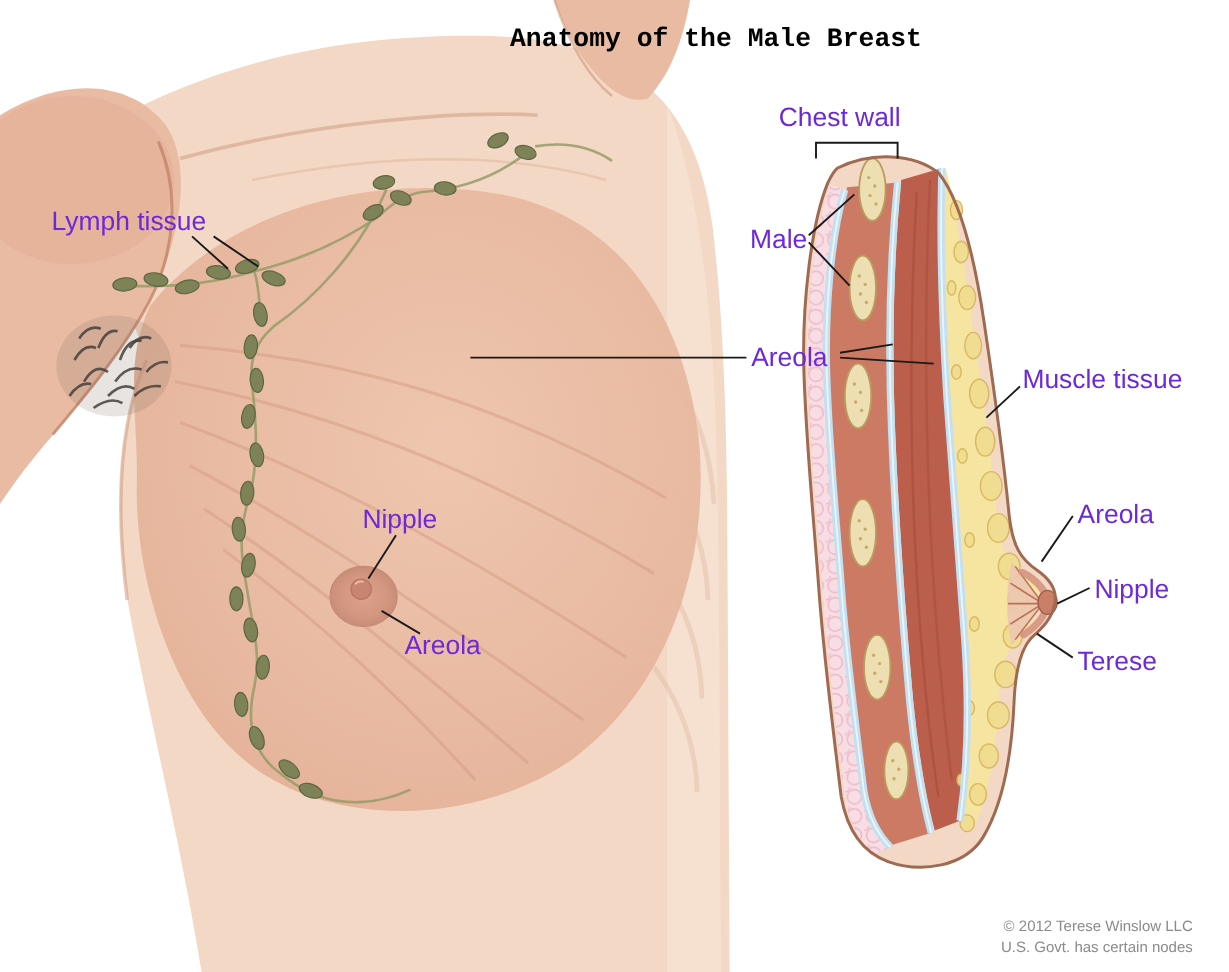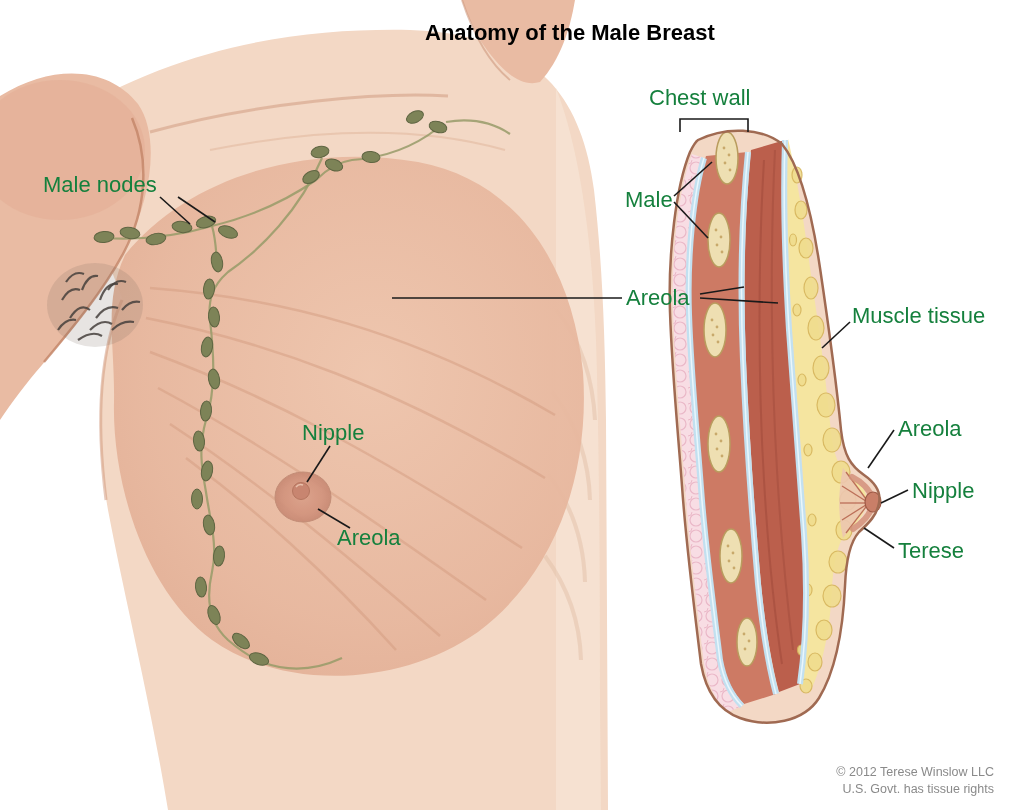--- a/index.html
+++ b/index.html
@@ -8,22 +8,22 @@
     --muscle-red:#bb5f4c; --intercostal-red:#cd7a64;
     --bone-cream:#eedfb2; --fat-yellow:#f5e5a0;
     --fascia-blue:#c2e0f0; --lace-pink:#f8dde4;
     --outline-dark:#1a1a1a; --credit-gray:#8a8a8a;
   }
   html,body{margin:0;padding:0;background:#fff;}
   .page{position:relative;width:1024px;height:810px;background:#fff;overflow:hidden;
         font-family:"Liberation Sans",sans-serif;}
   svg.art{position:absolute;left:0;top:0;}
   .title{position:absolute;left:425px;top:20px;font-size:22px;font-weight:bold;color:#000;
-         white-space:nowrap;margin:0;}
-  .lbl{position:absolute;font-size:22px;color:#15803d;white-space:nowrap;}
+         white-space:nowrap;margin:0;font-family:Liberation Mono, monospace;}
+  .lbl{position:absolute;font-size:22px;color:#6d28d9;white-space:nowrap;}
   .credit{position:absolute;right:30px;top:764px;text-align:right;font-size:12.5px;
           color:var(--credit-gray);line-height:1.35;}
   
   .c-base{fill:var(--skin-light);}
   .c-mid{fill:var(--skin-mid);}
   .c-lnode{fill:var(--lymph-node);stroke:#5f6542;stroke-width:1;}
   .c-lvessel{stroke:var(--lymph-vessel);stroke-width:2.2;fill:none;opacity:.85;}
   .c-musc{fill:var(--muscle-red);}
   .c-inter{fill:var(--intercostal-red);}
   .c-bone{fill:var(--bone-cream);stroke:#b99c5e;stroke-width:1.5;}
@@ -316,29 +316,29 @@
       <path class="lead" d="M 674,202 L 708,238"></path>
       <path class="lead" d="M 850,322 L 822,348"></path>
       <path class="lead" d="M 894,430 L 868,468"></path>
       <path class="lead" d="M 908,490 L 881,503"></path>
       <path class="lead" d="M 894,548 L 864,528"></path>
     </g>
   </svg>
 
   <h1 class="title">Anatomy of the Male Breast</h1>
 
-  <div class="lbl" style="left:43px;top:172px">Male nodes</div>
+  <div class="lbl" style="left:43px;top:172px">Lymph tissue</div>
   <div class="lbl" style="left:302px;top:420px">Nipple</div>
   <div class="lbl" style="left:337px;top:525px">Areola</div>
 
   <div class="lbl" style="left:649px;top:85px">Chest wall</div>
   <div class="lbl" style="left:625px;top:187px">Male</div>
   <div class="lbl" style="left:626px;top:285px">Areola</div>
   <div class="lbl" style="left:852px;top:303px">Muscle tissue</div>
   <div class="lbl" style="left:898px;top:416px">Areola</div>
   <div class="lbl" style="left:912px;top:478px">Nipple</div>
   <div class="lbl" style="left:898px;top:538px">Terese</div>
 
   <div class="credit">
     <div>© 2012 Terese Winslow LLC</div>
-    <div>U.S. Govt. has tissue rights</div>
+    <div>U.S. Govt. has certain nodes</div>
   </div>
 </div>
 
 </body></html>

